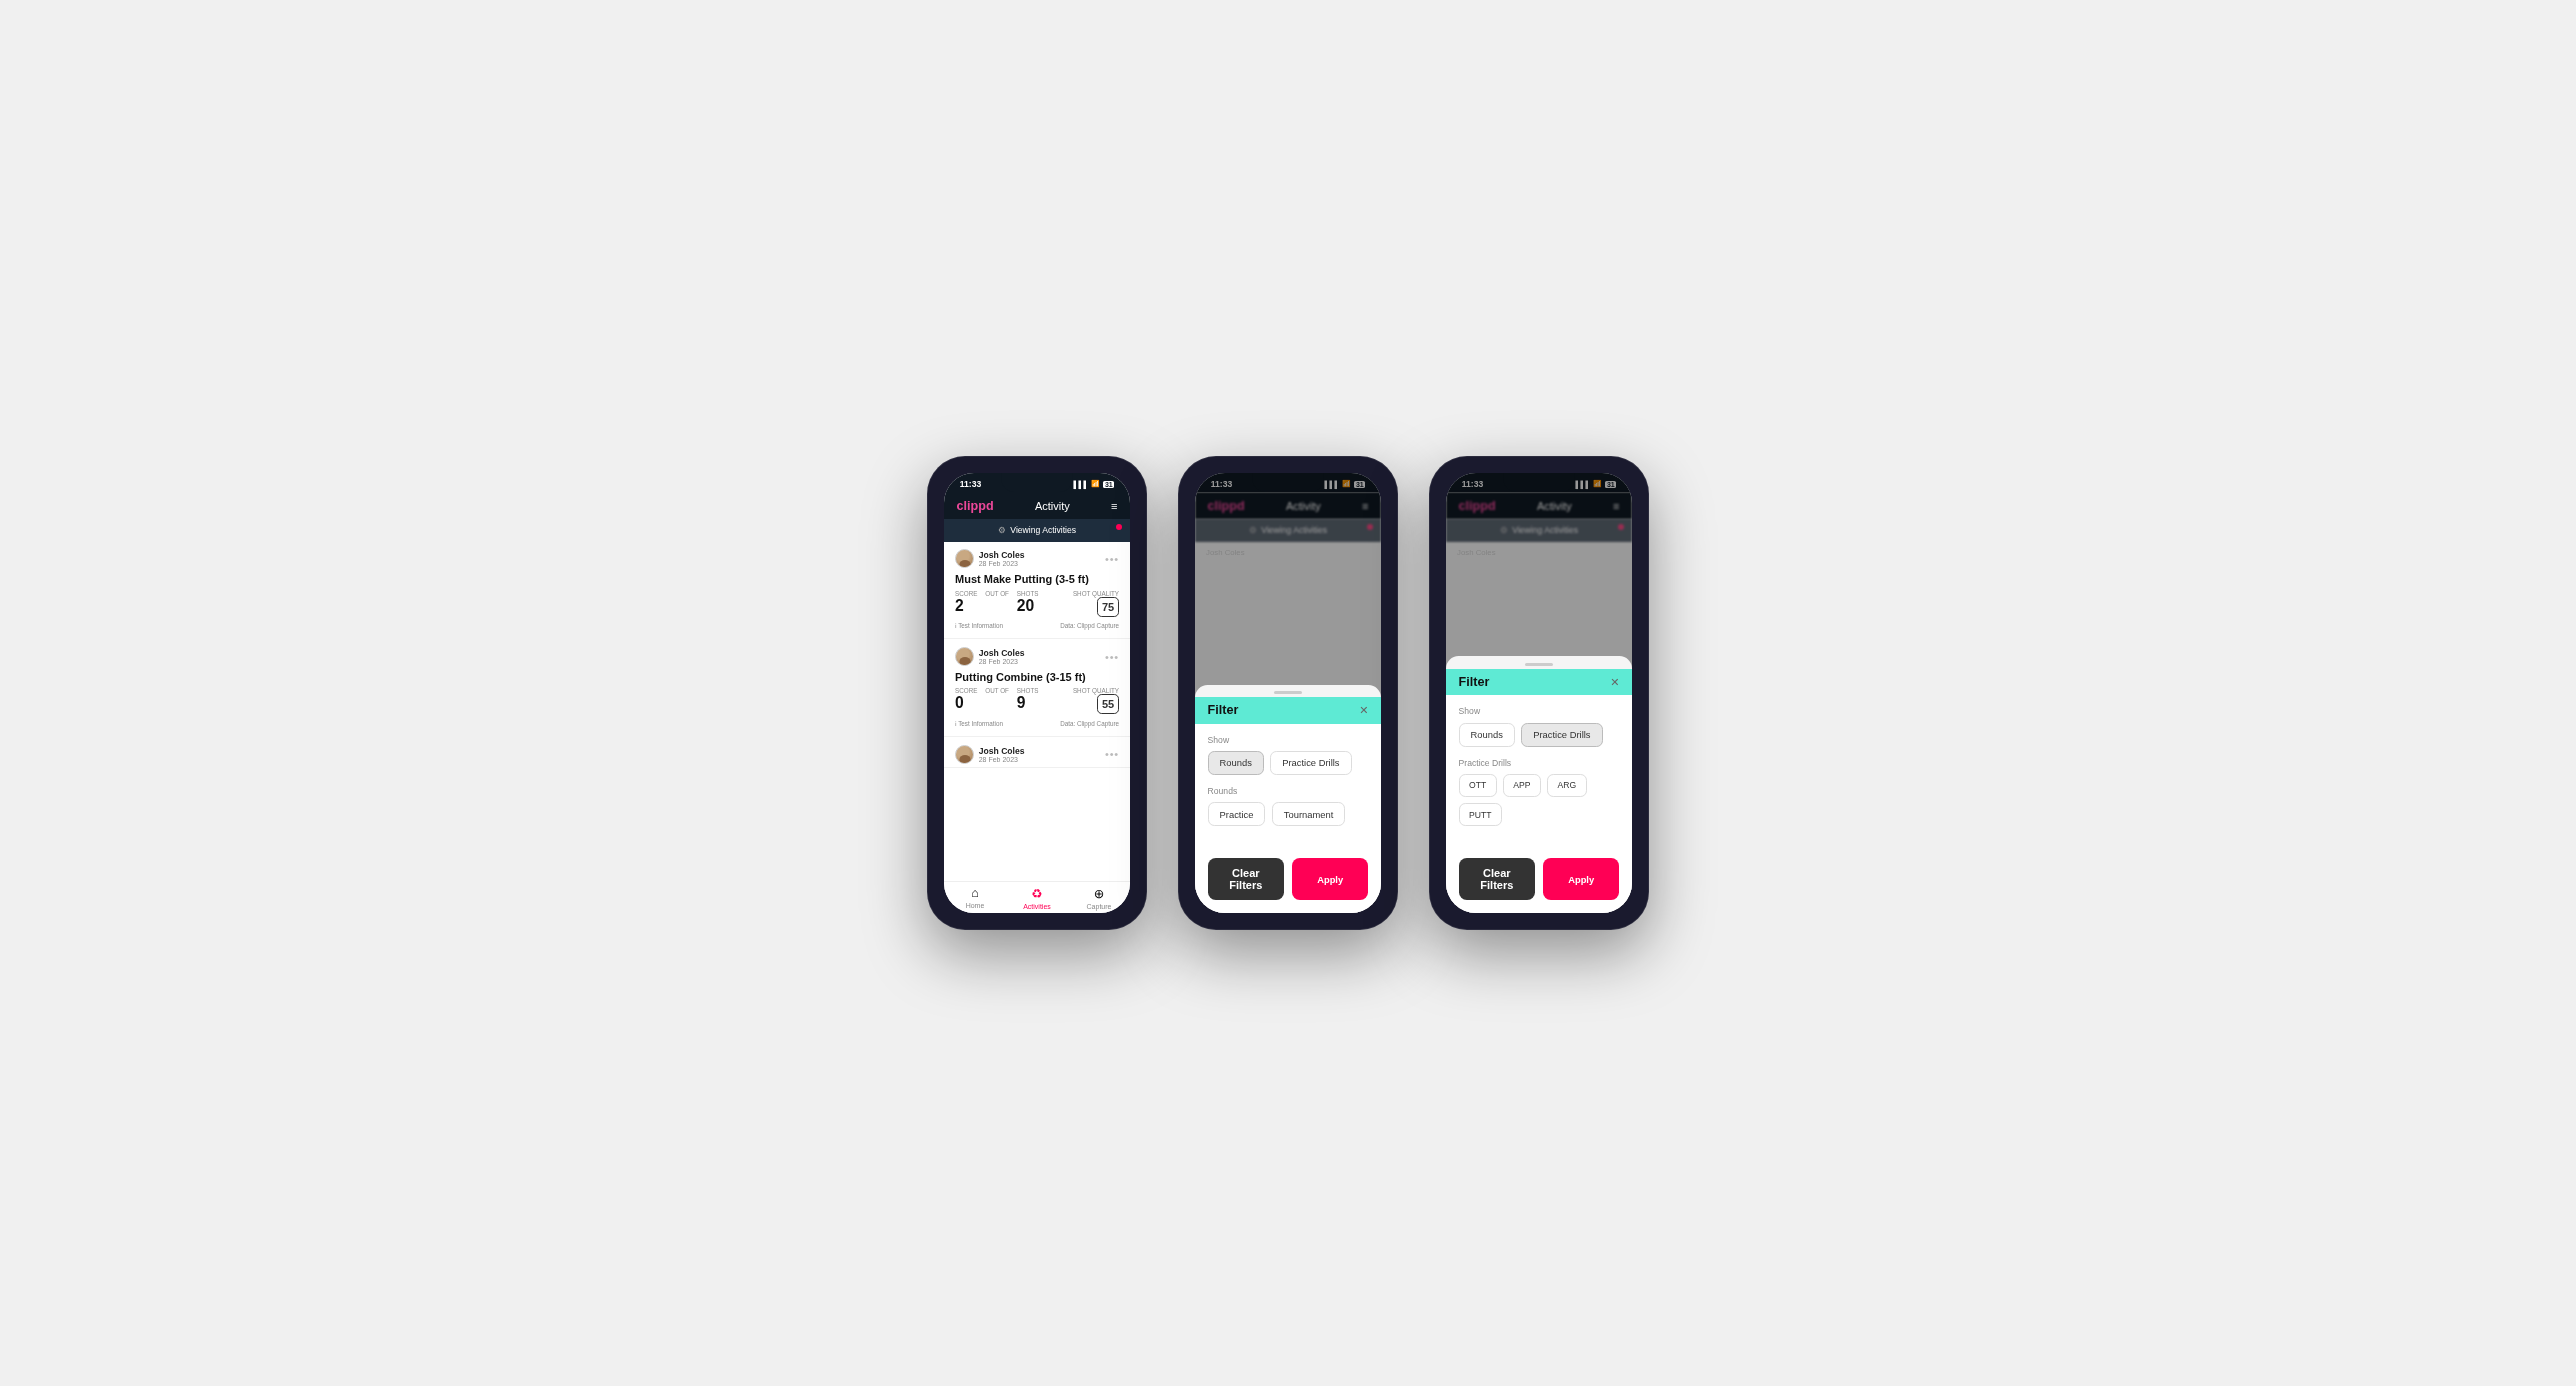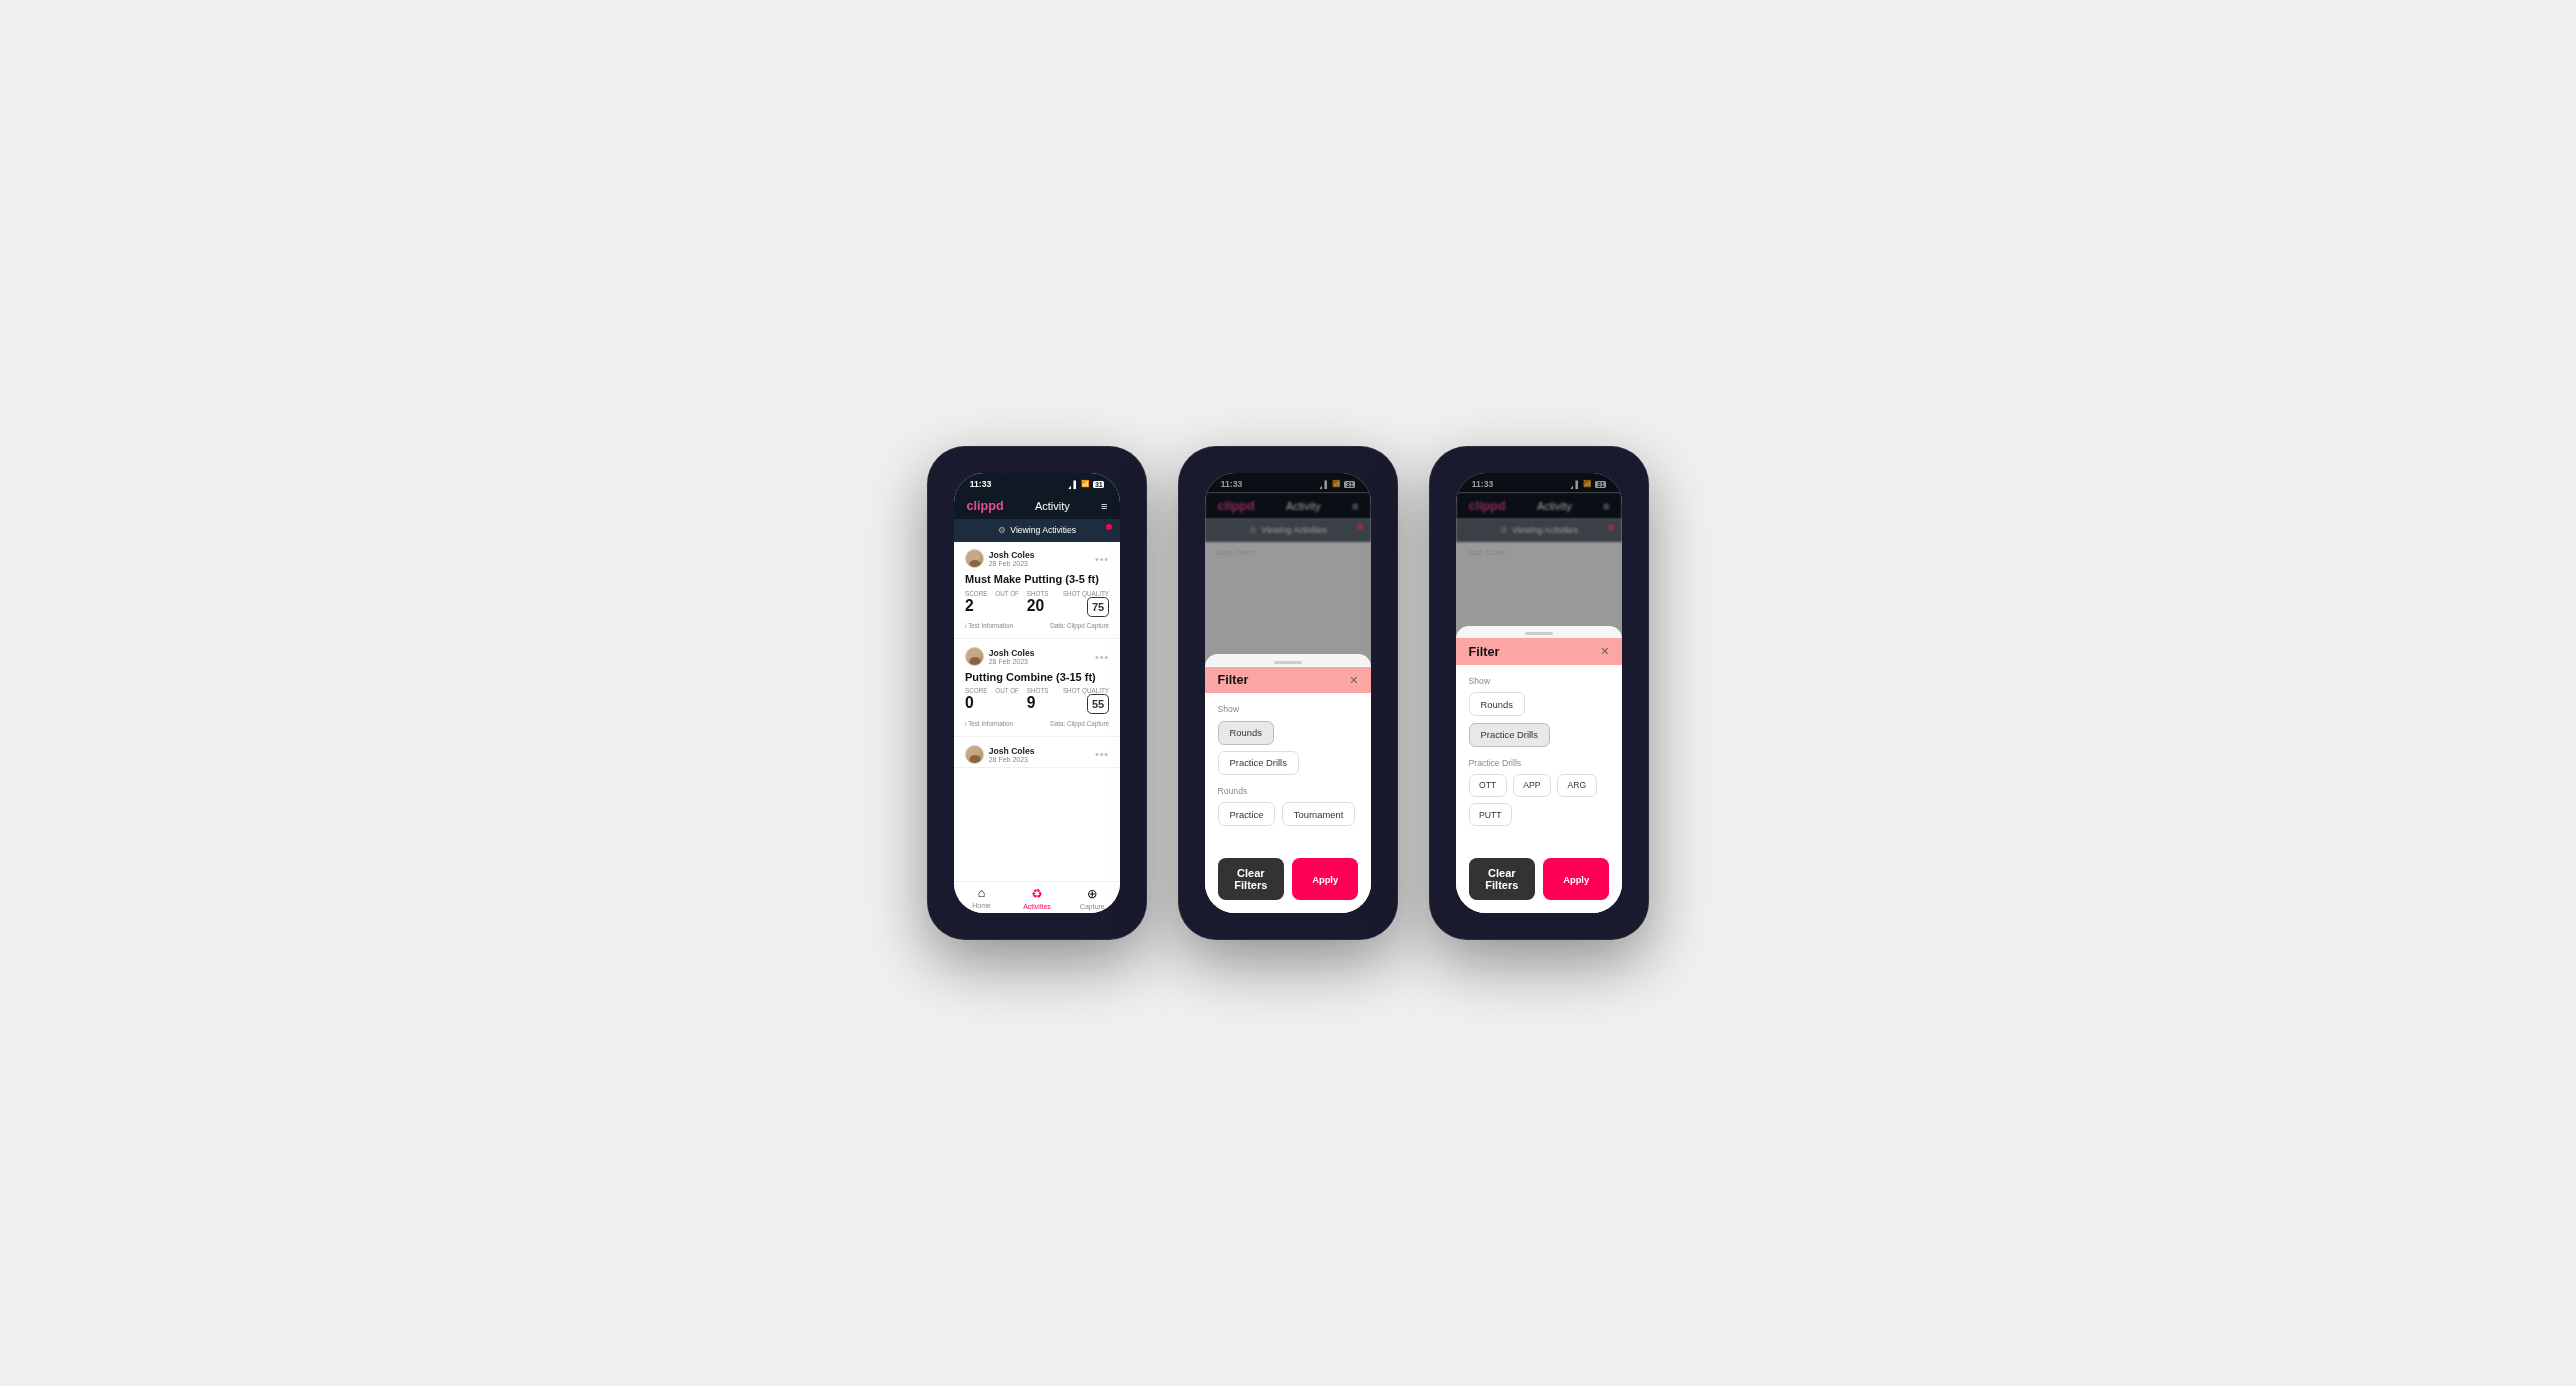--- a/index.html
+++ b/index.html
@@ -12,21 +12,21 @@
       font-family: -apple-system, BlinkMacSystemFont, 'SF Pro Display', 'Helvetica Neue', Arial, sans-serif;
       gap: 31px;
       padding: 47px 31px;
     }
 
     
     .phone {
       width: 220px;
       background: #1a1a2e;
       border-radius: 38px;
-      padding: 27px;
+      padding: 17px;
       box-shadow: 0 23.5px 63px rgba(0,0,0,0.4), inset 0 0 0 0.8px rgba(255,255,255,0.1);
       position: relative;
       flex-shrink: 0;
     }
     .phone-inner {
       background: #fff;
       border-radius: 30px;
       overflow: hidden;
       position: relative;
       height: 440px;
@@ -212,21 +212,21 @@
       width: 28px;
       height: 3.1px;
       background: #ccc;
       border-radius: 1.6px;
       margin: 6.3px auto 3.1px;
     }
     .sheet-header {
       display: flex;
       justify-content: space-between;
       padding: 6.3px 12.6px 6.3px;
-      background: #fca5a5;
+      background: #5eead4;
     }
     .sheet-title { font-size: 12.6px; font-weight: 600; color: #111; }
     .close-btn { font-size: 11px; color: #666; background: none; border: none; cursor: pointer; }
     .sheet-body { background: #fff; padding: 11px 12.6px; }
     .filter-section-label { font-size: 8.6px; color: #888; margin-bottom: 6.3px; font-weight: 500; }
     .filter-buttons { display: flex; gap: 6.3px; margin-bottom: 11px; flex-wrap: wrap; }
     .filter-btn {
       padding: 5.5px 11px;
       border-radius: 6.3px;
       border: 1.2px solid #ddd;

